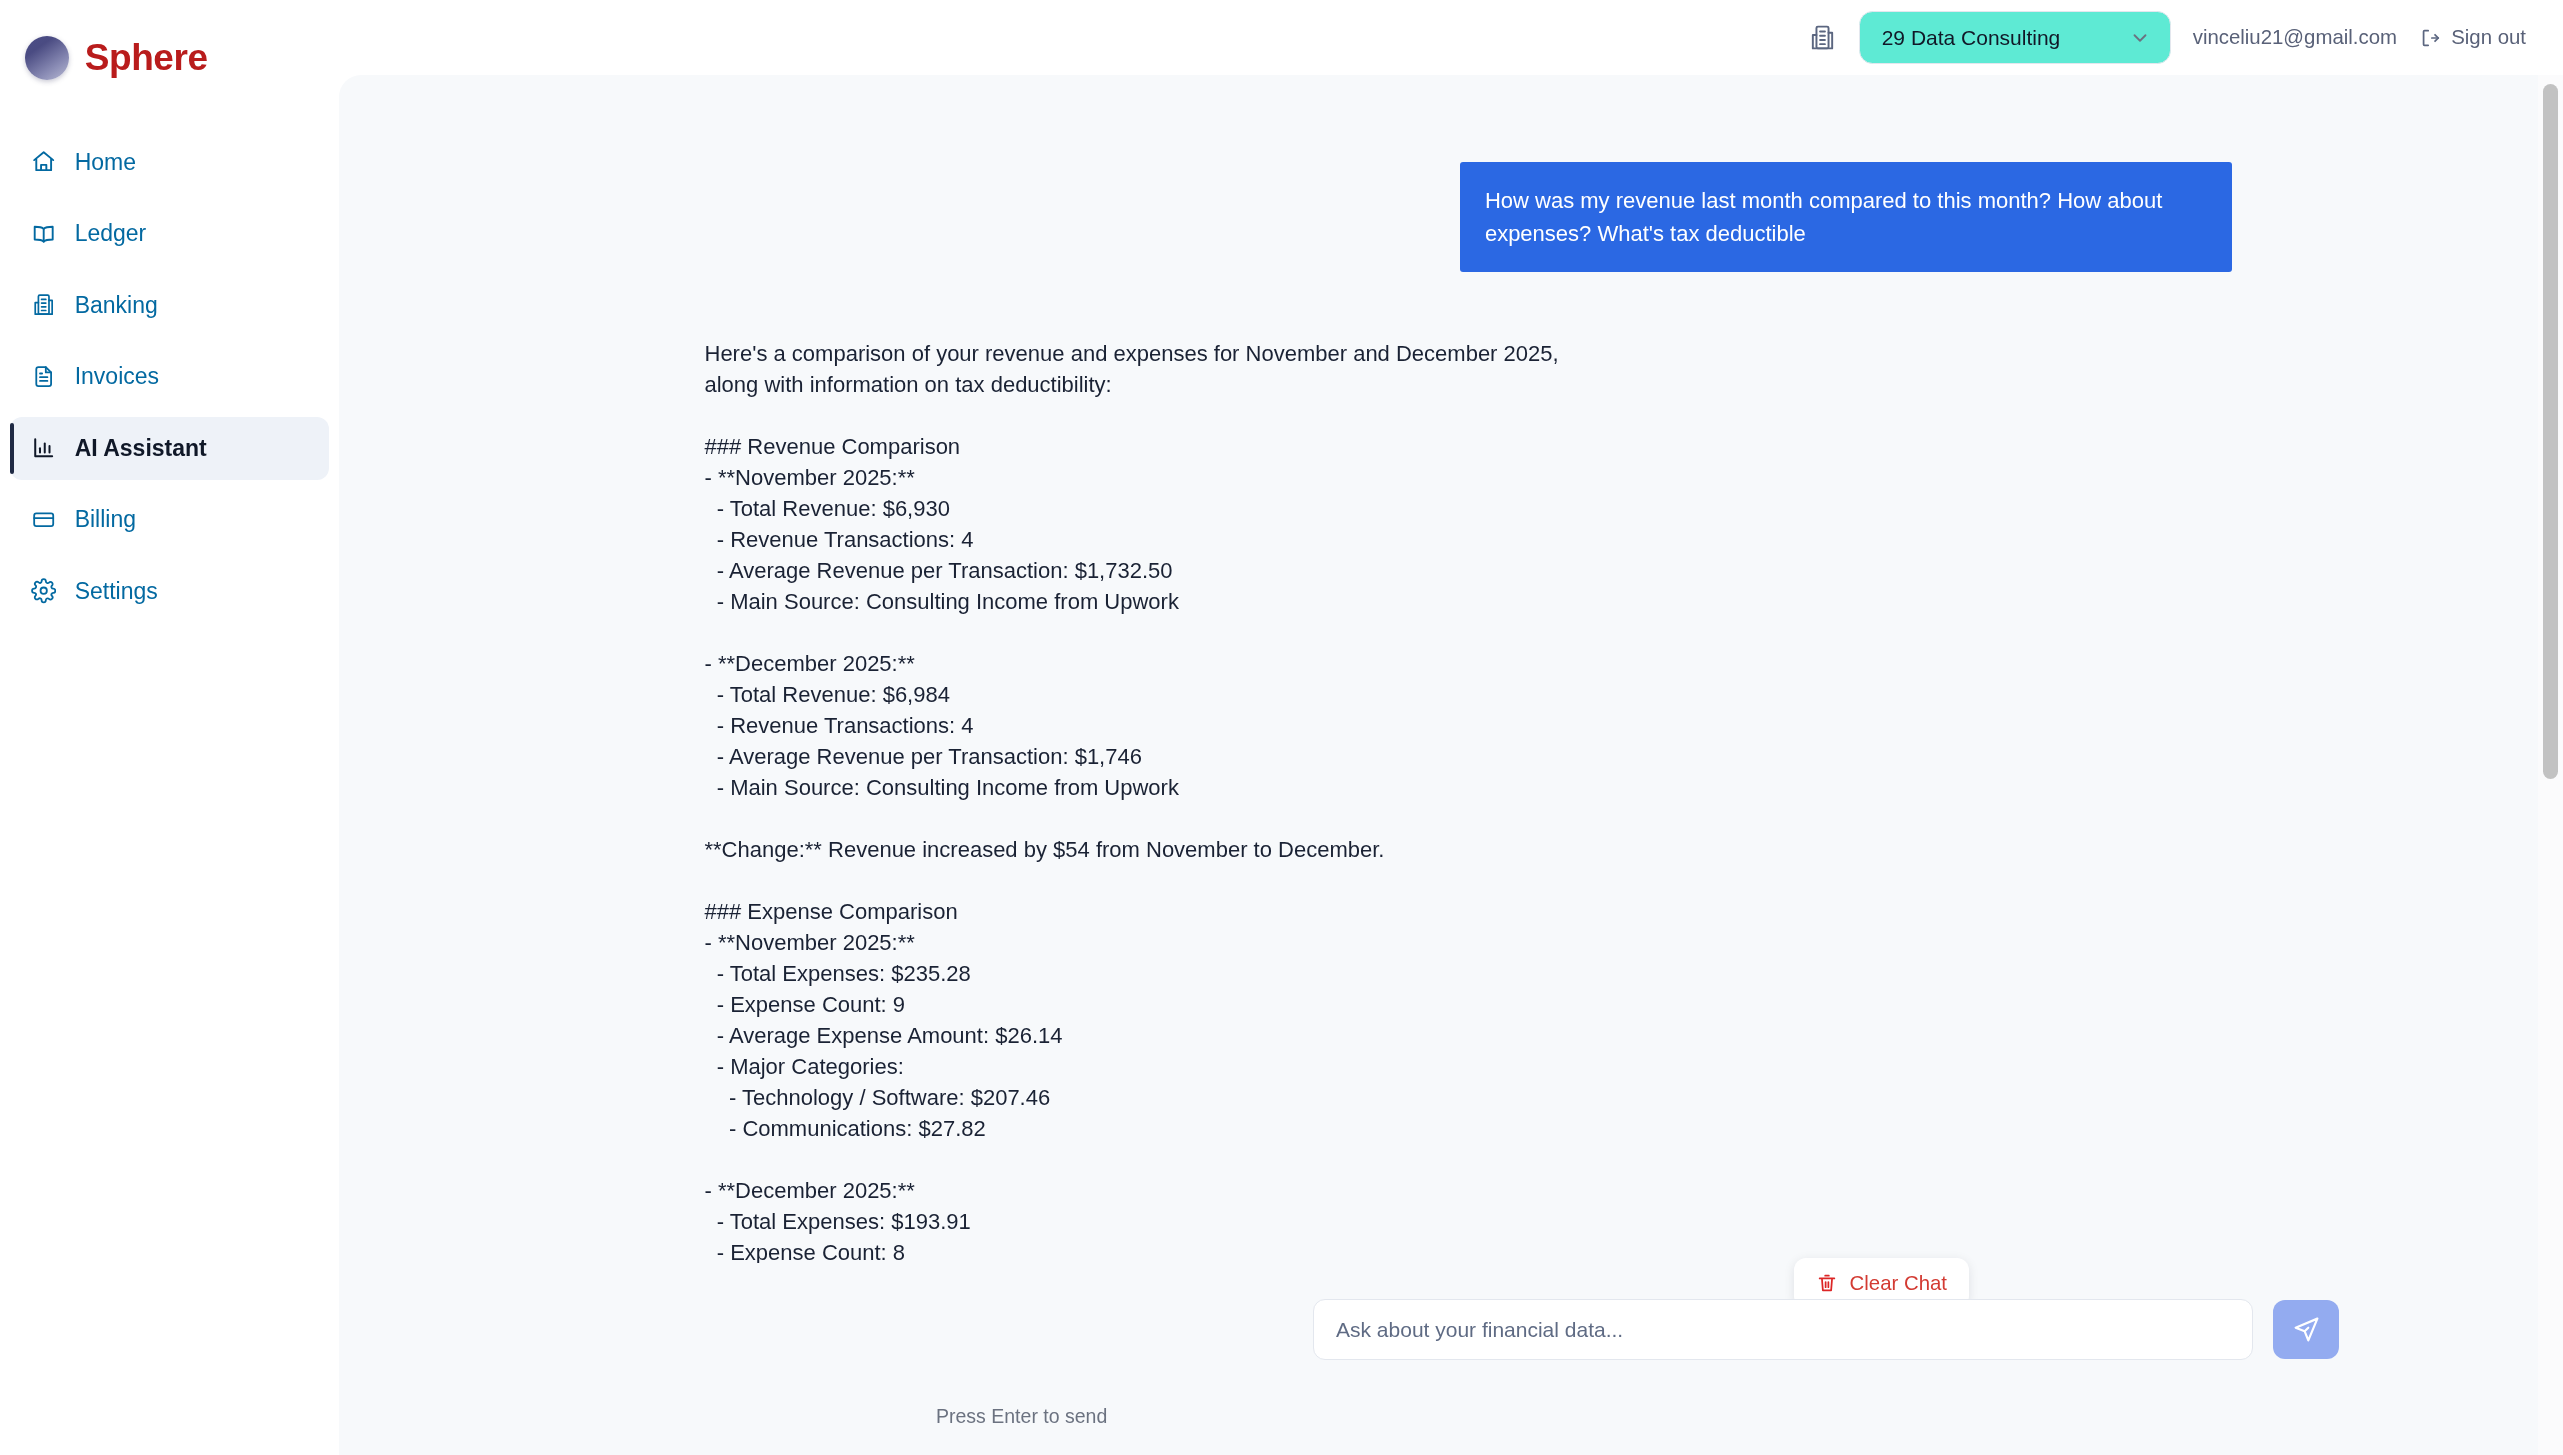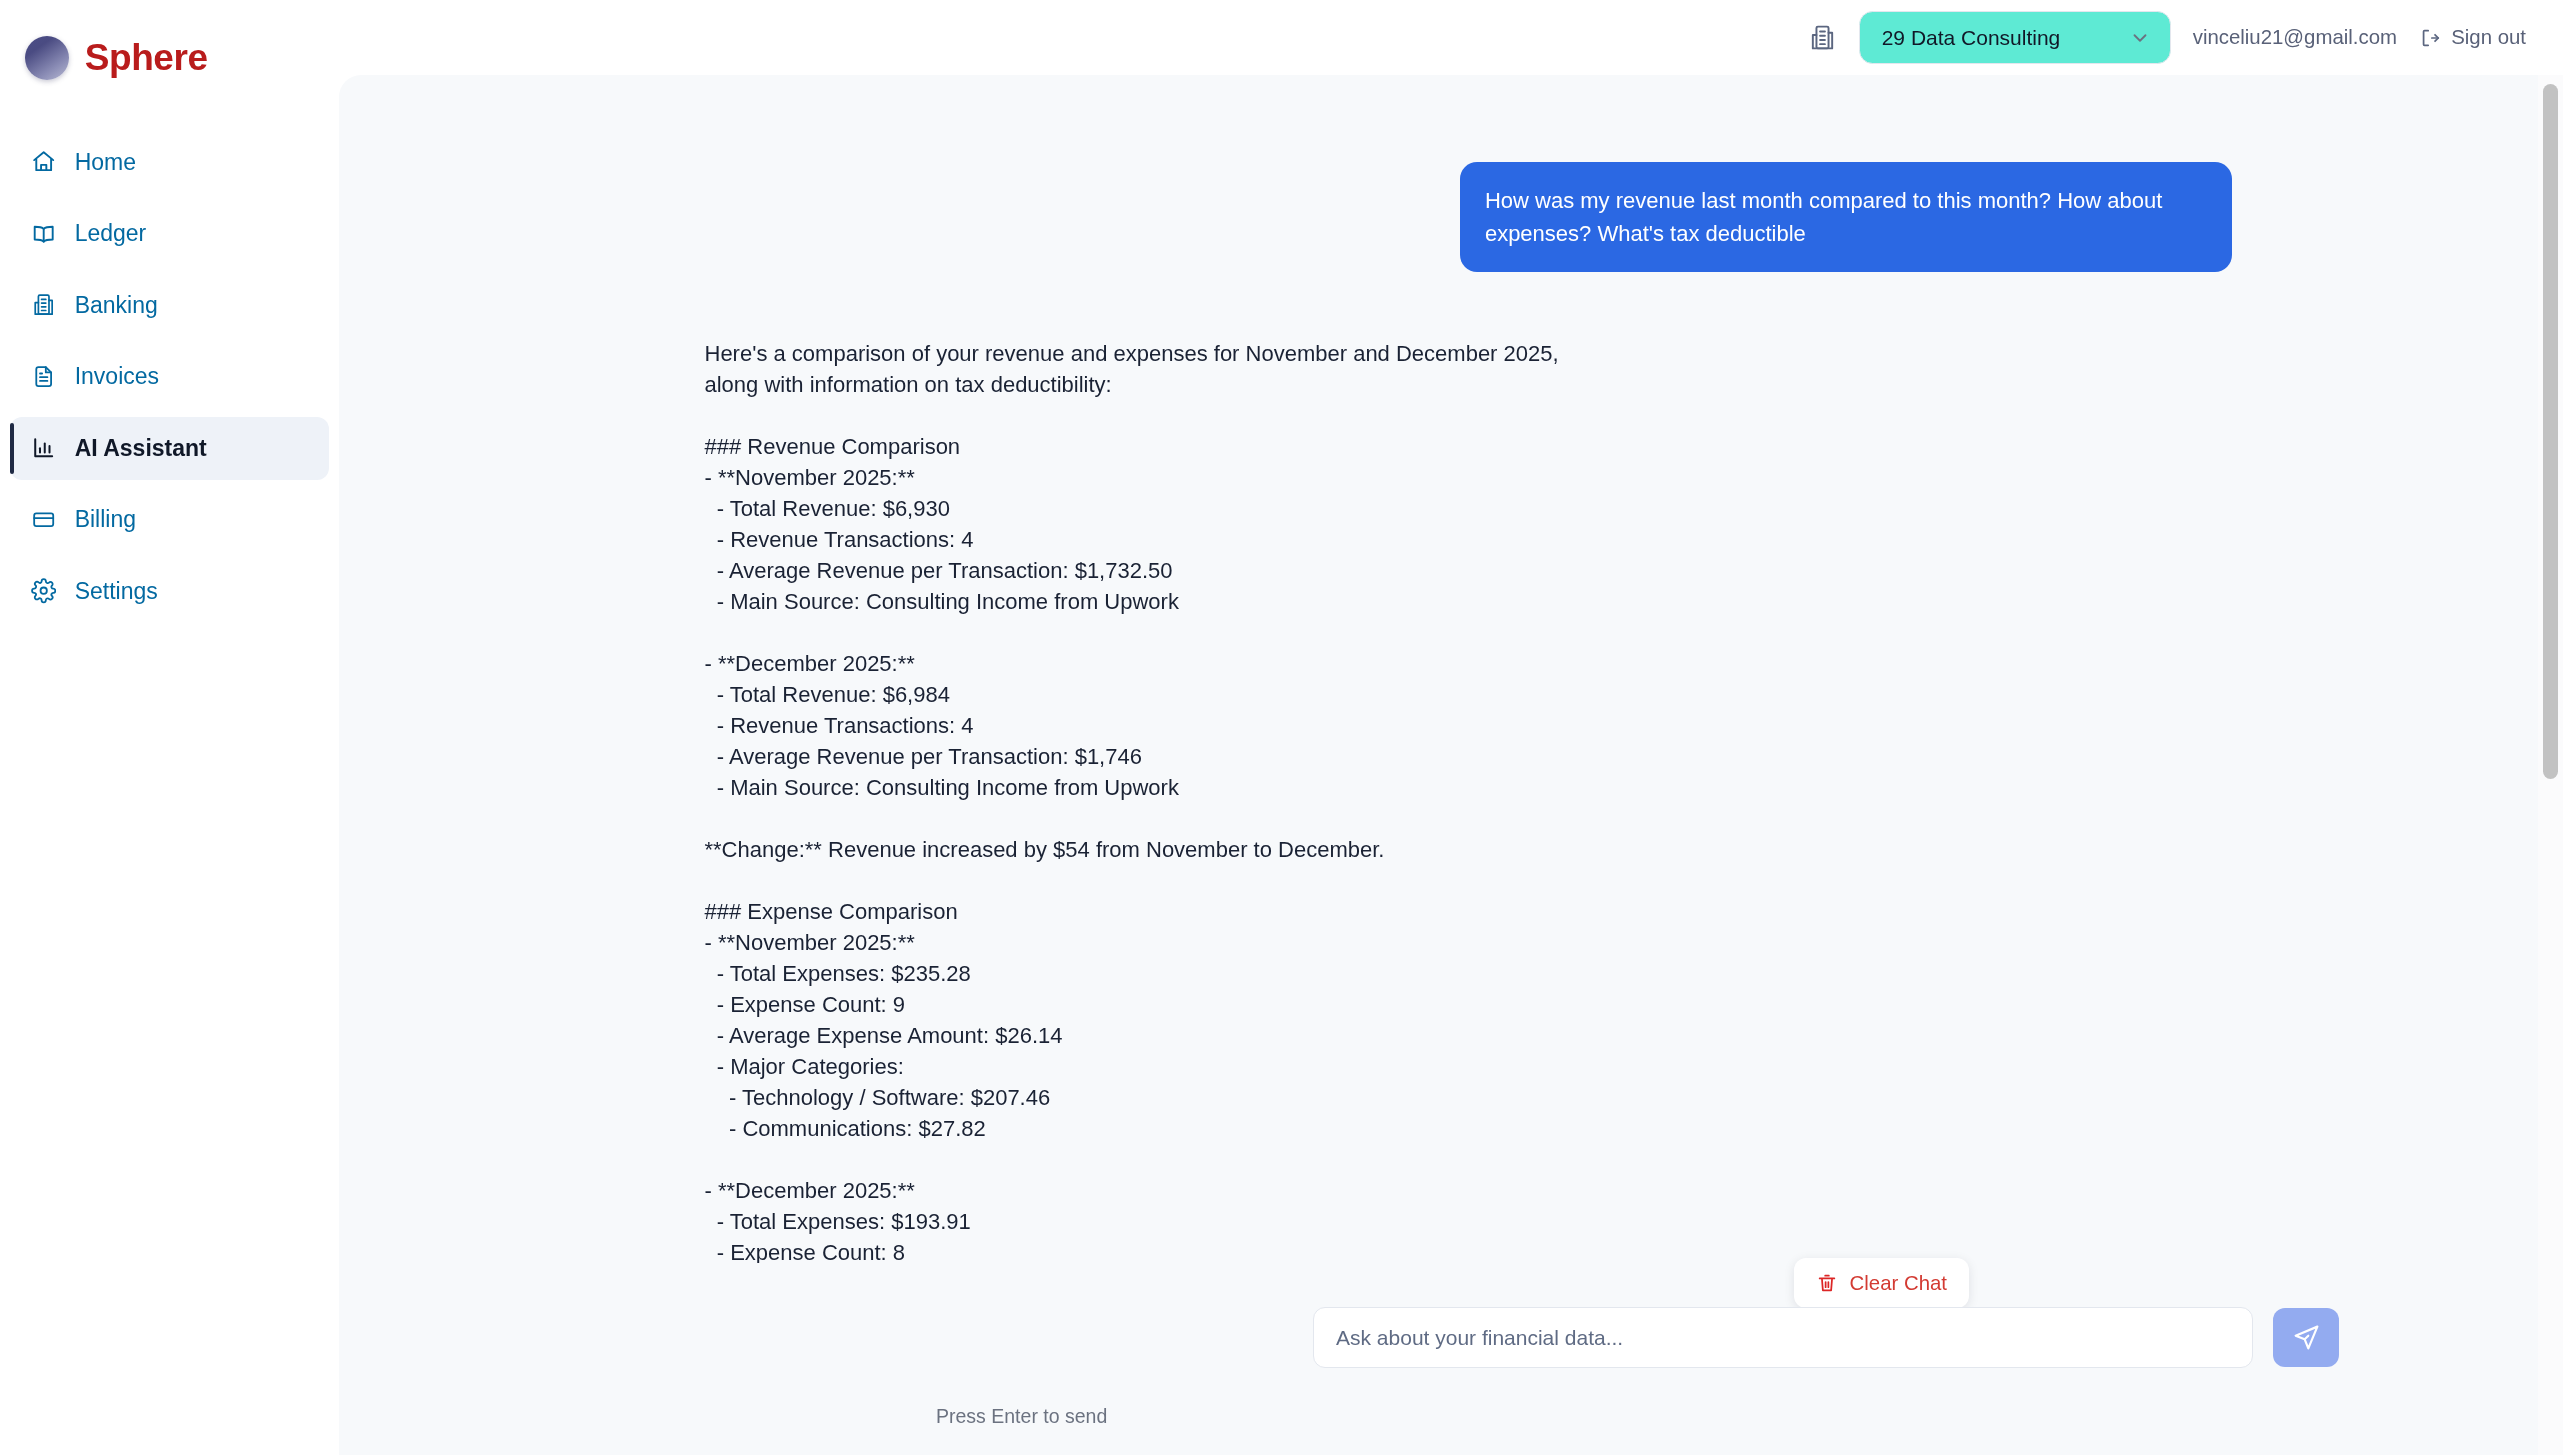--- a/index.html
+++ b/index.html
@@ -85,21 +85,21 @@
     padding: 30.5px 0 0 0;
     overflow: hidden;
   }
   .chat-col { width: 1561px; margin: 0 auto; padding-left: 34px; }
 
   .msg-user-row { display: flex; justify-content: flex-end; padding-top: 56px; }
   .msg-user {
     max-width: 772px;
     background: #2b68e3;
     color: #ffffff;
-    border-radius: 17px;
+    border-radius: 3px;
     padding: 22px 25.4px;
     font-size: 22px; line-height: 1.5;
   }
 
   .msg-assistant {
     margin-top: 66px;
     color: #1a2234;
     font-size: 22px;
     line-height: 31px;
     white-space: pre-wrap;
@@ -117,21 +117,21 @@
     background: #ffffff; border-radius: 12px;
     padding: 13.6px 22px;
     box-shadow: 0 2.5px 10.2px rgba(15,23,42,.10);
     cursor: pointer;
   }
   .trash-icon { width: 22px; height: 22px; color: #dc2626; }
   .trash-icon svg { width: 22px; height: 22px; display: block; }
   .clear-chat-label { font-size: 20.4px; color: #d33b33; font-weight: 500; }
 
   .composer-inner {
-    position: absolute; left: 936px; top: 44px;
+    position: absolute; left: 936px; top: 36px;
     display: flex; align-items: center; gap: 20.4px; padding-left: 38px;
   }
   .chat-input {
     width: 940px; height: 61px;
     border: 1.3px solid #e3e7ee; border-radius: 12px;
     background: #ffffff;
     padding: 0 22px;
     font-family: "Liberation Sans", sans-serif;
     font-size: 21px; color: #111827; outline: none;
   }

